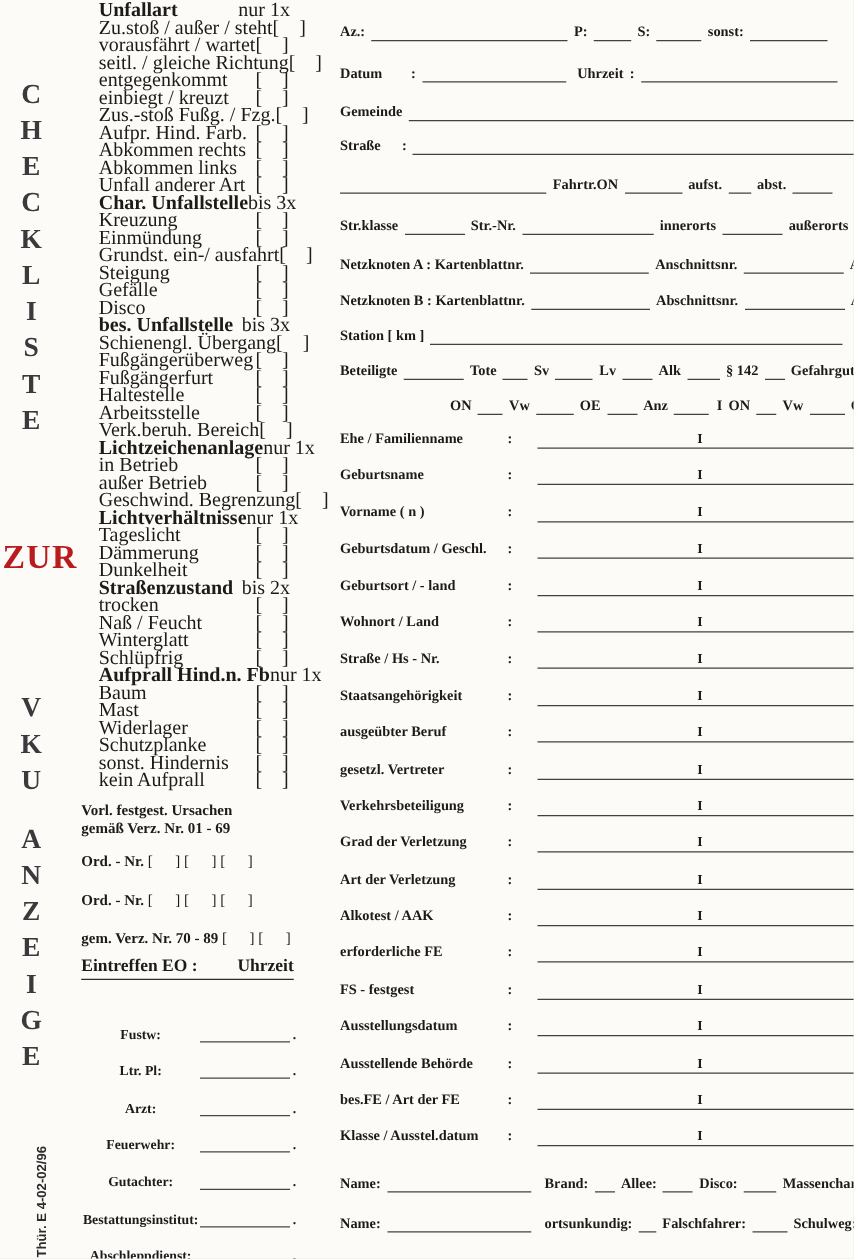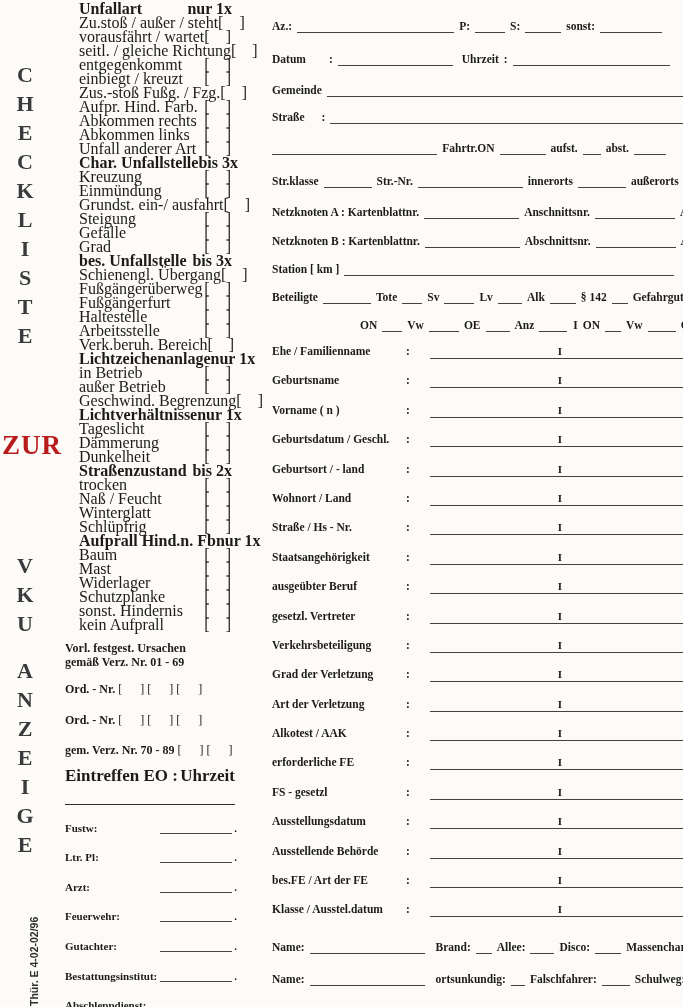--- a/index.html
+++ b/index.html
@@ -16,36 +16,36 @@
     position:absolute;left:28px;top:888px;height:118px;
     writing-mode:vertical-rl;transform:rotate(180deg);
     font-family:"Liberation Sans","DejaVu Sans",sans-serif;
     font-size:10.5px;font-weight:bold;color:#2c2c2c;white-space:nowrap;
   }
   
   .checklist{position:absolute;left:65px;top:2px;width:153px;font-size:16px;margin-left:14px;}
   .cl-row{display:flex;justify-content:space-between;align-items:baseline;line-height:14px;height:14px;white-space:nowrap;}
   .cl-row.head{font-weight:bold;}
   .cl-box{white-space:pre;letter-spacing:1px;}
-  .cl-limit{font-weight:bold;}
+  .cl-limit{font-weight:normal;}
   
   .causes{position:absolute;left:65px;top:641px;width:185px;font-size:12px;}
   .cz{font-weight:bold;line-height:14px;}
   .ordrow{position:absolute;white-space:nowrap;}
   .ordrow .b{font-weight:bold;}
   .boxes{white-space:pre;}
   .arrival{
     position:absolute;left:65px;top:766px;width:170px;
     display:flex;justify-content:space-between;
-    font-weight:bold;font-size:17px;border-bottom:1.4px solid #2e2d2b;padding-bottom:18px;
+    font-weight:bold;font-size:14px;border-bottom:1.4px solid #2e2d2b;padding-bottom:1px;
   }
   
   .services{position:absolute;left:65px;top:804px;width:172px;font-size:11px;}
   .svc-row{display:flex;align-items:flex-end;height:29.6px;}
-  .svc-lbl{font-weight:bold;min-width:95px;white-space:nowrap;}
+  .svc-lbl{font-weight:bold;min-width:95px;white-space:nowrap;text-align:center;}
   .svc-line{flex:1;border-bottom:1px solid #4a463f;height:12px;}
   .svc-dot{margin-left:2px;font-weight:bold;}
   
   .form{position:absolute;left:240px;top:0;width:432px;height:1007px;font-size:11.5px;margin-left:28px;}
   .fr{position:absolute;left:4px;right:10px;display:flex;align-items:flex-end;gap:5px;font-weight:bold;line-height:13px;white-space:nowrap;}
   .fr .lbl{flex:none;}
   .u{display:inline-block;border-bottom:1px solid #45413a;height:12px;flex:none;}
   .uf{flex:1 1 auto;border-bottom:1px solid #45413a;height:12px;}
   .c{flex:none;}
   .sep{font-weight:bold;margin-left:1px;}
@@ -183,21 +183,21 @@
               <span class="cl-label">Steigung</span>
               <span class="cl-box">[   ]</span>
             </div>
 
             <div class="cl-row">
               <span class="cl-label">Gefälle</span>
               <span class="cl-box">[   ]</span>
             </div>
 
             <div class="cl-row">
-              <span class="cl-label">Grad</span>
+              <span class="cl-label">Disco</span>
               <span class="cl-box">[   ]</span>
             </div>
 
         </div>
       </div>
 
       <div class="cl-section">
         <div class="cl-row head">
           <span class="cl-title">bes. Unfallstelle</span>
           <span class="cl-limit">bis 3x</span>
@@ -656,21 +656,21 @@
 
         <div class="prow">
           <span class="plbl">erforderliche FE</span>
           <span class="pcolon">:</span>
           <span class="pline">
             <span class="pmid">I</span>
           </span>
         </div>
 
         <div class="prow">
-          <span class="plbl">FS - gesetzl</span>
+          <span class="plbl">FS - festgest</span>
           <span class="pcolon">:</span>
           <span class="pline">
             <span class="pmid">I</span>
           </span>
         </div>
 
         <div class="prow">
           <span class="plbl">Ausstellungsdatum</span>
           <span class="pcolon">:</span>
           <span class="pline">

